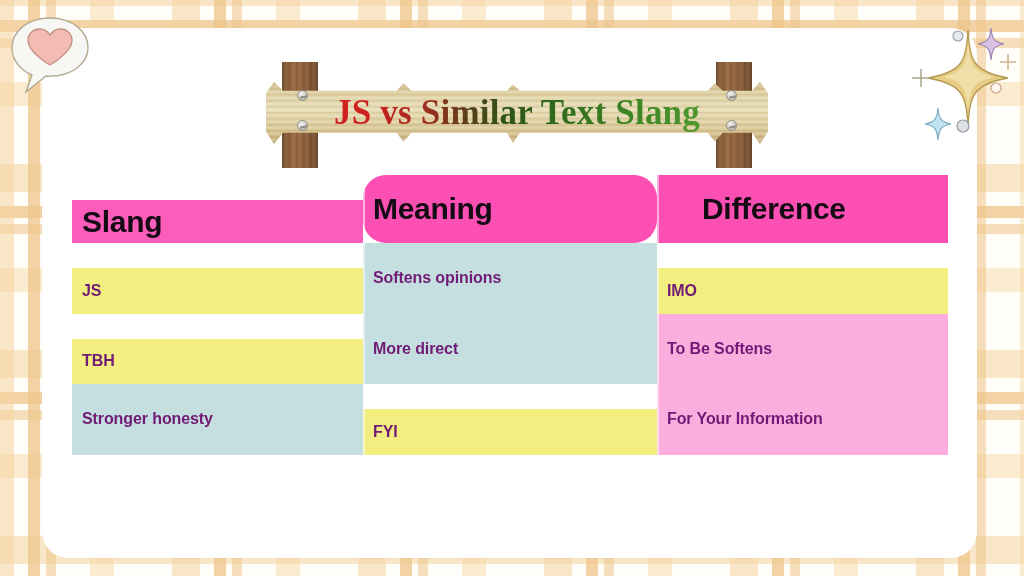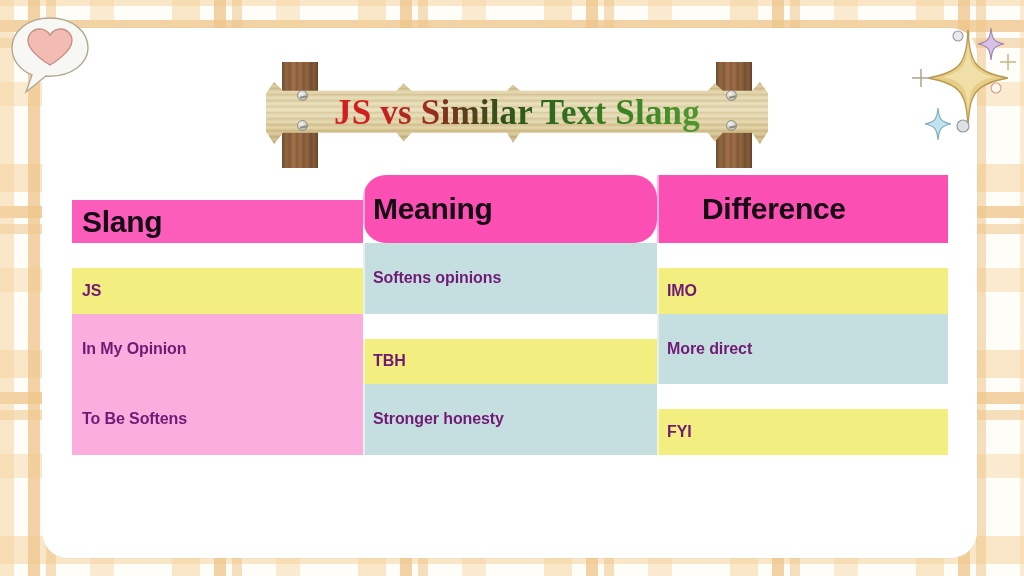--- a/index.html
+++ b/index.html
@@ -274,26 +274,26 @@
 
   <div class="table">
     <div class="cell hdr c1">Slang</div>
     <div class="cell hdr c2">Meaning</div>
     <div class="cell hdr c3">Difference</div>
 
     <div class="cell c1">JS</div>
     <div class="cell c3">Softens opinions</div>
 
     <div class="cell c1">IMO</div>
-    <div class="cell c2">In My Opinion</div>
     <div class="cell c1">TBH</div>
 
     <div class="cell c3">More direct</div>
     <div class="cell c2">To Be Softens</div>
     <div class="cell c3">Stronger honesty</div>
 
     <div class="cell c1">FYI</div>
+    <div class="cell c2">For Your Information</div>
 
     <div class="divider-y" style="left:291px"></div>
     <div class="divider-y" style="left:585px"></div>
   </div>
 
 </div>
 
 </body></html>

